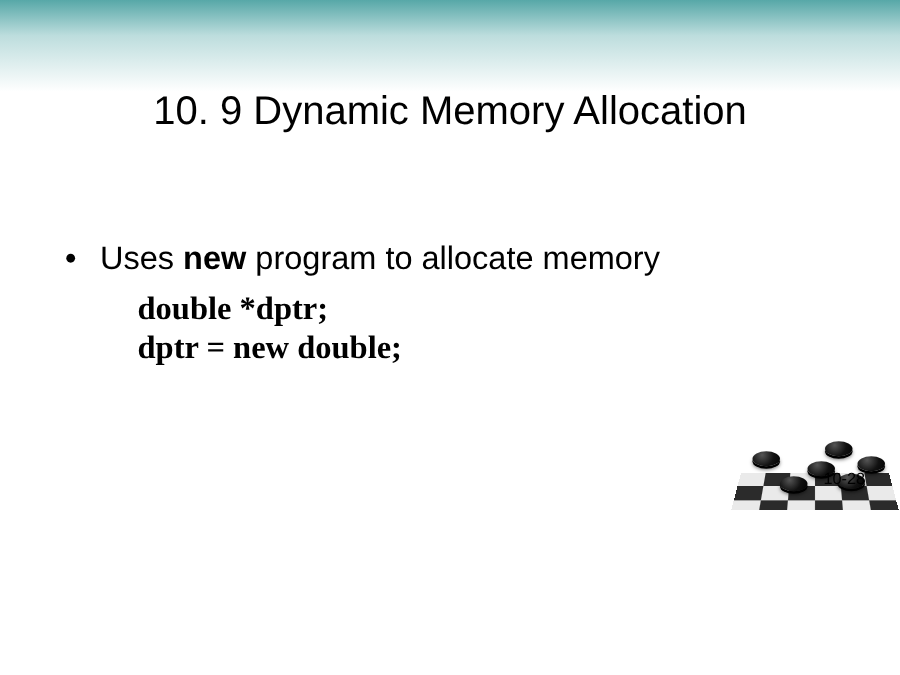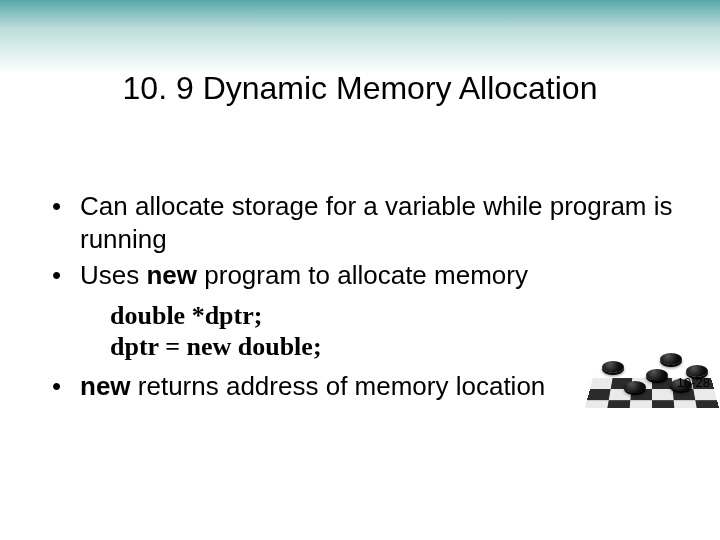--- a/index.html
+++ b/index.html
@@ -68,21 +68,21 @@
   .footer-text {
     position: absolute;
     bottom: 20px;
     left: 14px;
     font-size: 11px;
     color: #000;
   }
   .page-num {
     position: absolute;
     bottom: 18px;
-    right: 10px;
+    right: 28px;
     font-size: 13px;
     color: #000;
     z-index: 5;
   }
   .checker {
     position: absolute;
     bottom: 0;
     right: 0;
     width: 150px;
     height: 85px;
@@ -116,35 +116,27 @@
 </head>
 <body>
 
 <div class="slide">
 
   <div class="title">10. 9  Dynamic Memory Allocation</div>
 
   <div class="content">
     <ul class="bullets">
       <li>
-        <span>Can allocate storage for a variable while program is running</span>
-      </li>
-      <li>
         <span>Uses </span><span class="mono">new</span><span> program to allocate memory</span>
       </li>
     </ul>
 
     <div class="code-block"><span>double *dptr;</span>
 <span>dptr = new double;</span></div>
 
-    <ul class="bullets">
-      <li>
-        <span class="mono">new</span><span> returns address of memory location</span>
-      </li>
-    </ul>
   </div>
 
   <div class="page-num">10-28</div>
 
   <div class="checker">
     <div class="board">
       <div class="sq light"></div>
         <div class="sq dark"></div>
         <div class="sq light"></div>
         <div class="sq dark"></div>

